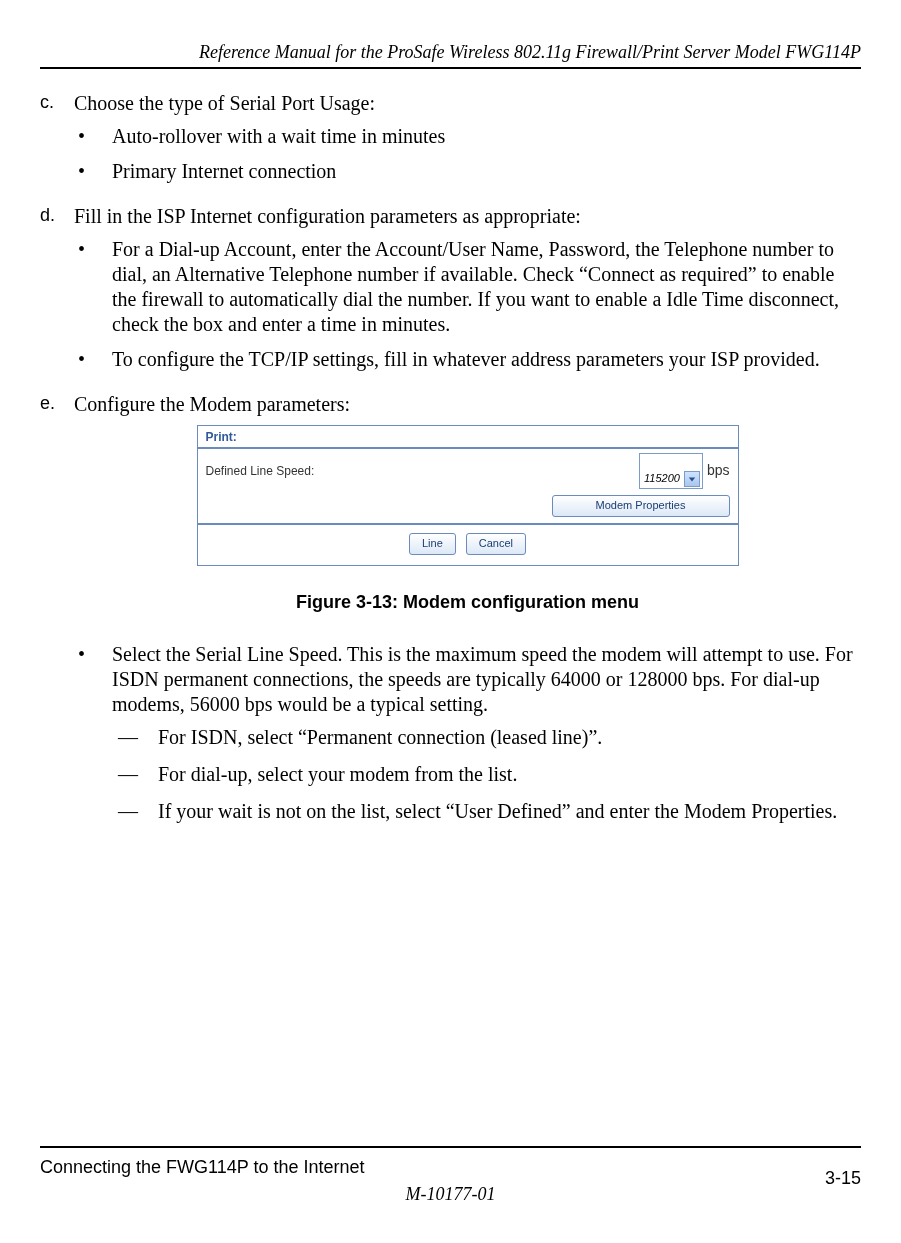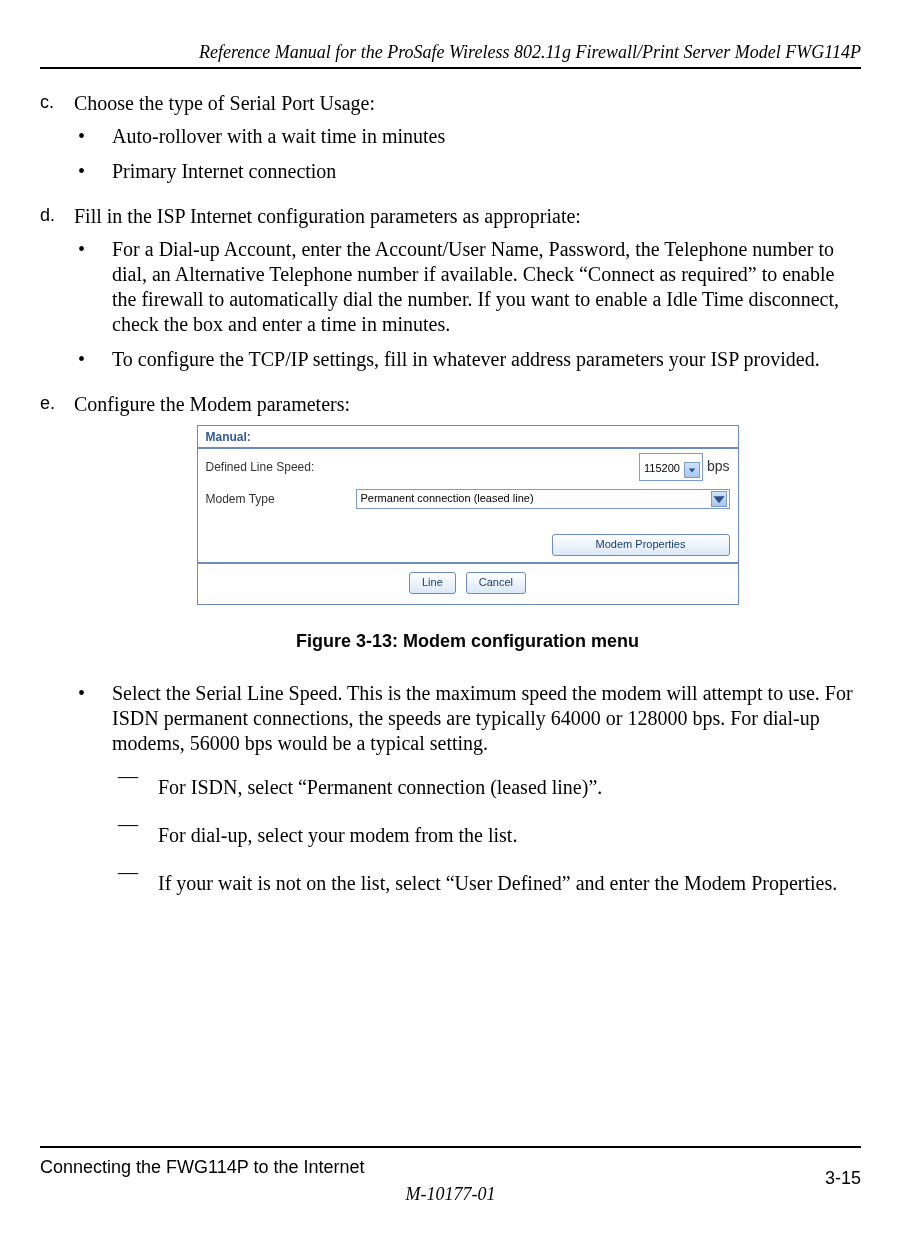--- a/index.html
+++ b/index.html
@@ -102,21 +102,21 @@
   .dash-list > li {
     display: flex;
     margin-bottom: 12px;
   }
   .dash-list > li .dash {
     width: 40px;
     flex: 0 0 40px;
     text-align: left;
     padding-left: 6px;
   }
-  .dash-list > li .txt { flex: 1; margin-top: 11px; }
+  .dash-list > li .txt { flex: 1; }
   .figure-caption {
     text-align: center;
     font-family: Arial, Helvetica, sans-serif;
     font-weight: bold;
     font-size: 18px;
     margin: 25px 0 28px 0;
   }
 
   
   .modem-panel {
@@ -140,26 +140,28 @@
     align-items: center;
     padding: 4px 8px;
   }
   .modem-panel .label {
     width: 150px;
     flex: 0 0 150px;
   }
   .modem-panel .spacer { flex: 1; }
   .speed-select {
     display: inline-flex;
+    align-items: center;
     border: 1px solid #7a9cc6;
     background: #fff;
     height: 18px;
-    padding: 8px 2px 0 4px;
+    padding: 16px 2px 0 4px;
     font-size: 11px;
     color: #000;
+    font-style: italic;
   }
   .speed-select .arrow {
     width: 14px;
     height: 14px;
     margin-left: 4px;
     background: linear-gradient(#cfe3ff, #a9c6ef);
     border: 1px solid #7a9cc6;
     display: inline-flex;
     align-items: center;
     justify-content: center;
@@ -182,21 +184,20 @@
     width: 14px; height: 14px;
     background: linear-gradient(#cfe3ff, #a9c6ef);
     border: 1px solid #7a9cc6;
     display: inline-flex; align-items: center; justify-content: center;
   }
   .props-row {
     display: flex;
     justify-content: flex-end;
     padding: 2px 8px 6px 8px;
     border-bottom: 2px solid #6b8bbd;
-    margin-top: 19px;
   }
   .btn {
     display: inline-flex;
     align-items: center;
     justify-content: center;
     border: 1px solid #6b8bbd;
     border-radius: 3px;
     background: linear-gradient(#ffffff, #dce8f7);
     color: #1b3d73;
     font-size: 11px;
@@ -255,47 +256,36 @@
       </div>
     </div>
 
     <div class="ol-item">
       <div class="marker">e.</div>
       <div class="content">
         <span>Configure the Modem parameters:</span>
 
         
         <div class="modem-panel">
-          <div class="section-title">Manual:</div>
+          <div class="section-title">Print:</div>
 
           <div class="row">
             <div class="label">Defined Line Speed:</div>
             <div class="spacer"></div>
             <div class="speed-select">
               <span>115200</span>
               <span class="arrow">
                 <svg viewBox="0 0 10 10">
                     <polygon points="1,3 9,3 5,8" fill="#2b4f86"></polygon>
                   </svg>
               </span>
             </div>
             <span class="bps-label">bps</span>
           </div>
 
-          <div class="row">
-            <div class="label">Modem Type</div>
-            <div class="type-select">
-              <span>Permanent connection (leased line)</span>
-              <span class="arrow">
-                <svg viewBox="0 0 10 10">
-                    <polygon points="1,3 9,3 5,8" fill="#2b4f86"></polygon>
-                  </svg>
-              </span>
-            </div>
-          </div>
 
           <div class="props-row">
             <div class="btn btn-wide">Modem Properties</div>
           </div>
 
           <div class="btn-row">
             <div class="btn">Line</div>
             <div class="btn">Cancel</div>
           </div>
         </div>

